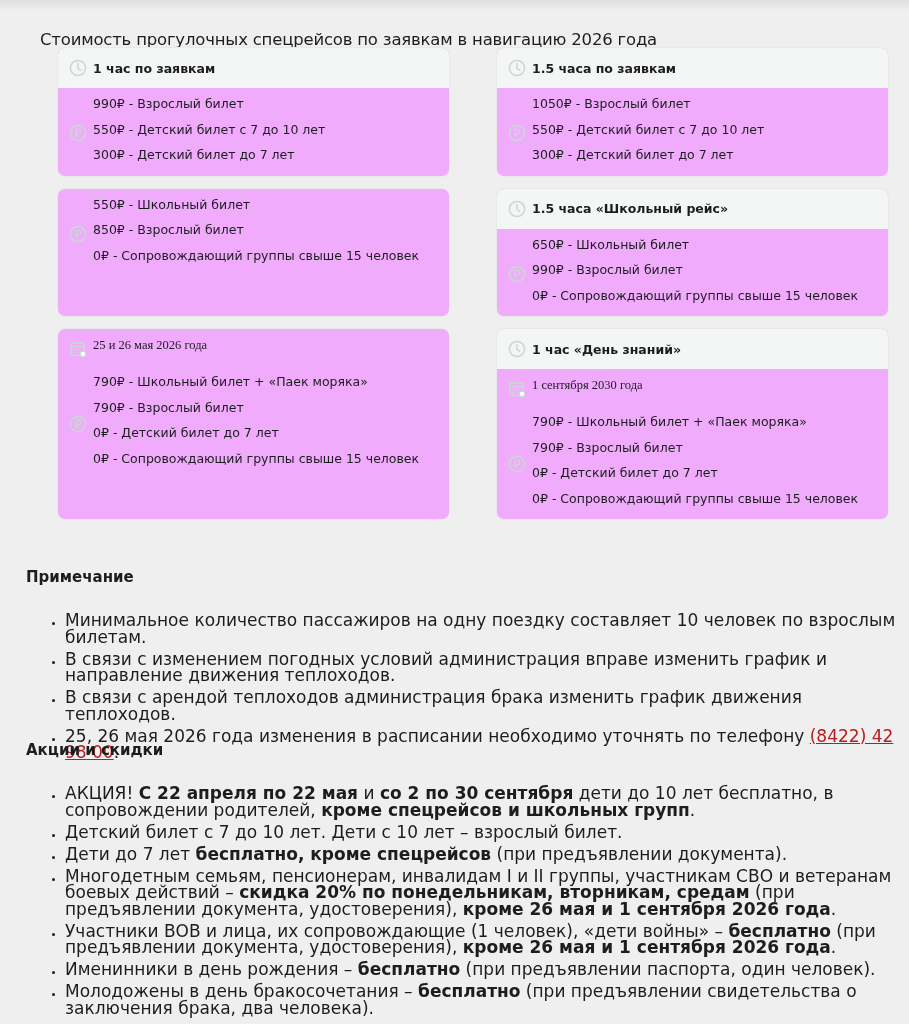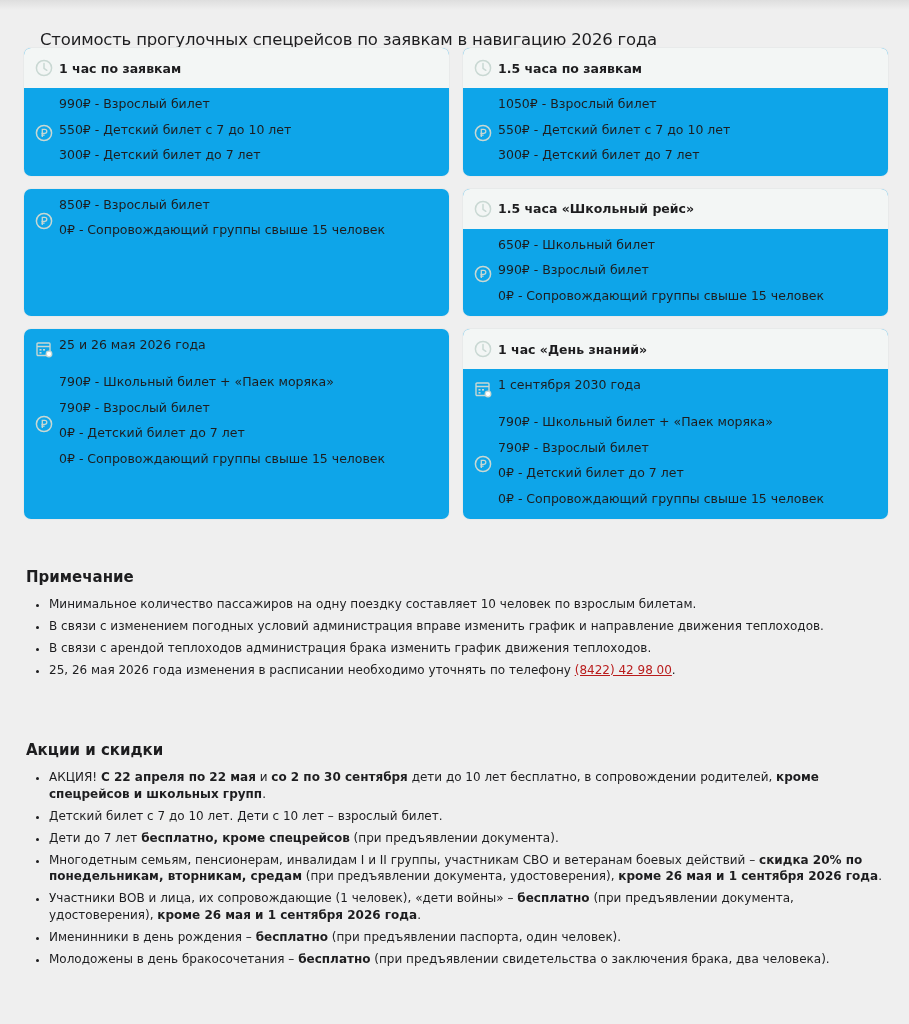--- a/index.html
+++ b/index.html
@@ -17,44 +17,45 @@
   .wrap { position: absolute; left: 24px; top: 0; width: 864px; }
   h1.page-title {
     position: absolute; left: 0; top: 14px; margin: 16px;
     font-size: 16.5px; font-weight: normal; letter-spacing: -0.2px; white-space: nowrap;
   }
   .grid {
     position: absolute; left: 0; top: 48px; width: 864px;
     display: grid; grid-template-columns: 425px 425px; column-gap: 14px; row-gap: 13px;
   }
   .card {
-    background: #0ea5e9; border-radius: 7px; overflow: hidden;
+    background: #f0abfc; border-radius: 7px; overflow: hidden;
     box-shadow: 0 0 0 1px #e8eaea;
+    margin-left: 34px;
   }
   .card-head {
     height: 40px; background: #f3f6f5;
     display: flex; align-items: center; padding-left: 11px;
   }
   .card-title { font-size: 12.5px; font-weight: bold; margin-left: 6px; white-space: nowrap; }
   .card-body { padding: 7px 0 4px 11px; }
   .row { display: flex; align-items: center; }
   .row .ic { width: 18px; height: 18px; flex: none; margin-top: 0px; }
   .lines { margin-left: 6px; }
   .line { font-size: 12.5px; height: 25.5px; line-height: 18px; white-space: nowrap; }
-  .date-row { margin-bottom: 12px; }
+  .date-row { margin-bottom: 12px; font-family: Liberation Serif, serif; }
   .date-row .line { height: 25px; }
   .ic svg { display: block; }
 
   .section-title {
     position: absolute; left: 0; margin: 2px;
     font-size: 15px; font-weight: bold; white-space: nowrap;
   }
   ul.blist {
-    position: absolute; left: 0; margin: 0; padding-left: 25px; width: 840px;
-    font-size: 12px; line-height: 16.5px;
+    position: absolute; left: 0; margin: 16px; padding-left: 25px; width: 840px;
+    font-size: 17px; line-height: 16.5px;
   }
   ul.blist li { margin-bottom: 5.5px; padding-left: 0; }
   ul.blist li::marker { font-size: 11px; }
   .phone { text-decoration: underline; color: #b91c1c; cursor: pointer; }
   b { font-weight: bold; }
 </style>
 </head>
 <body>
 
 <div class="top-shade"></div>
@@ -118,20 +119,21 @@
       <div class="card">
         <div class="card-body">
           <div class="row">
             <span class="ic">
   <svg width="18" height="18" viewBox="0 0 18 18">
                 <circle cx="9" cy="9" r="7.6" fill="none" stroke="#c9d8d3" stroke-width="1.5"></circle>
                 <path d="M7.3 13 V5.3 H9.8 a2 2 0 0 1 0 4 H6.3 M6.3 11.2 H9.6" fill="none" stroke="#c9d8d3" stroke-width="1.3"></path>
               </svg>
 </span>
             <div class="lines">
+              <div class="line">550₽ - Школьный билет</div>
               <div class="line">850₽ - Взрослый билет</div>
               <div class="line">0₽ - Сопровождающий группы свыше 15 человек</div>
             </div>
           </div>
         </div>
       </div>
       <div class="card">
         <div class="card-head">
           <span class="ic">
   <svg width="18" height="18" viewBox="0 0 18 18">

